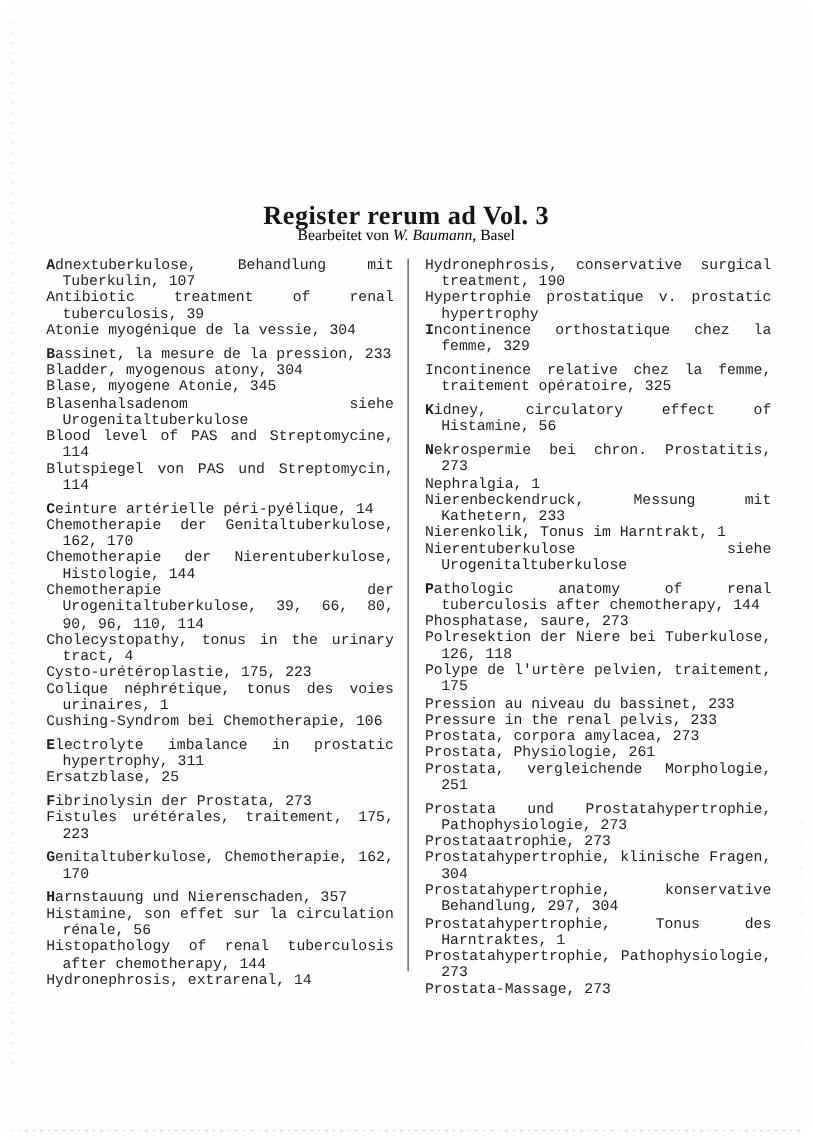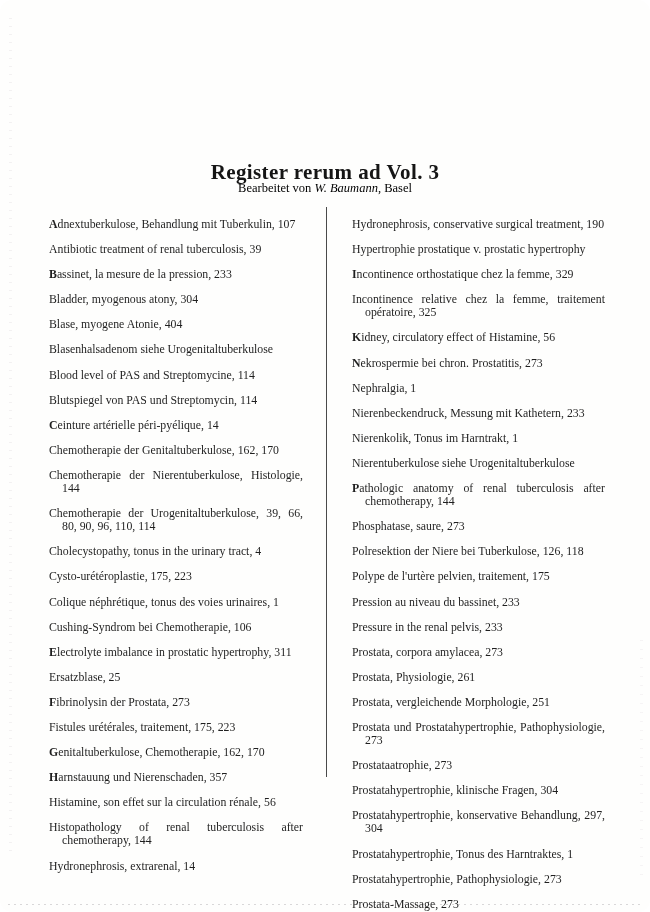--- a/index.html
+++ b/index.html
@@ -46,21 +46,21 @@
   }
   .col { font-size: 11.8px; line-height: 13.1px; text-align: justify; }
   .col.left  { width: 278px; margin-right: 25px; }
   .col.right { width: 277px; }
   .divider {
     position: absolute; left: 326px; top: 207px; height: 570px; width: 1px;
     background: #4a4a4a;
   }
   .group { margin: 0 0 5.8px 0; }
   .entry {
-    margin: 12px; padding-left: 13px; text-indent: -13px;
+    margin: 0; padding-left: 13px; text-indent: -13px; font-family: Liberation Mono, monospace;
   }
   .entry .lead { font-weight: bold; }
 </style>
 </head>
 <body>
 
 <div class="page">
   <div class="edge-noise-left"></div>
   <div class="edge-noise-right"></div>
   <div class="scan-line-bottom"></div>
@@ -69,25 +69,26 @@
 
   <div class="subtitle"><span>Bearbeitet von </span><span class="author">W. Baumann</span><span>, Basel</span></div>
 
   <div class="divider"></div>
 
   <div class="columns">
     <div class="col left" id="col-left">
         <div class="group">
           <p class="entry"><span class="lead">A</span>dnextuberkulose, Behandlung mit Tuberkulin, 107</p>
           <p class="entry">Antibiotic treatment of renal tuberculosis, 39</p>
+          <p class="entry">Atonie myogénique de la vessie, 304</p>
         </div>
         <div class="group">
           <p class="entry"><span class="lead">B</span>assinet, la mesure de la pression, 233</p>
           <p class="entry">Bladder, myogenous atony, 304</p>
-          <p class="entry">Blase, myogene Atonie, 404</p>
+          <p class="entry">Blase, myogene Atonie, 345</p>
           <p class="entry">Blasenhalsadenom siehe Urogenitaltuberkulose</p>
           <p class="entry">Blood level of PAS and Streptomycine, 114</p>
           <p class="entry">Blutspiegel von PAS und Streptomycin, 114</p>
         </div>
         <div class="group">
           <p class="entry"><span class="lead">C</span>einture artérielle péri-pyélique, 14</p>
           <p class="entry">Chemotherapie der Genitaltuberkulose, 162, 170</p>
           <p class="entry">Chemotherapie der Nierentuberkulose, Histologie, 144</p>
           <p class="entry">Chemotherapie der Urogenitaltuberkulose, 39, 66, 80, 90, 96, 110, 114</p>
           <p class="entry">Cholecystopathy, tonus in the urinary tract, 4</p>

